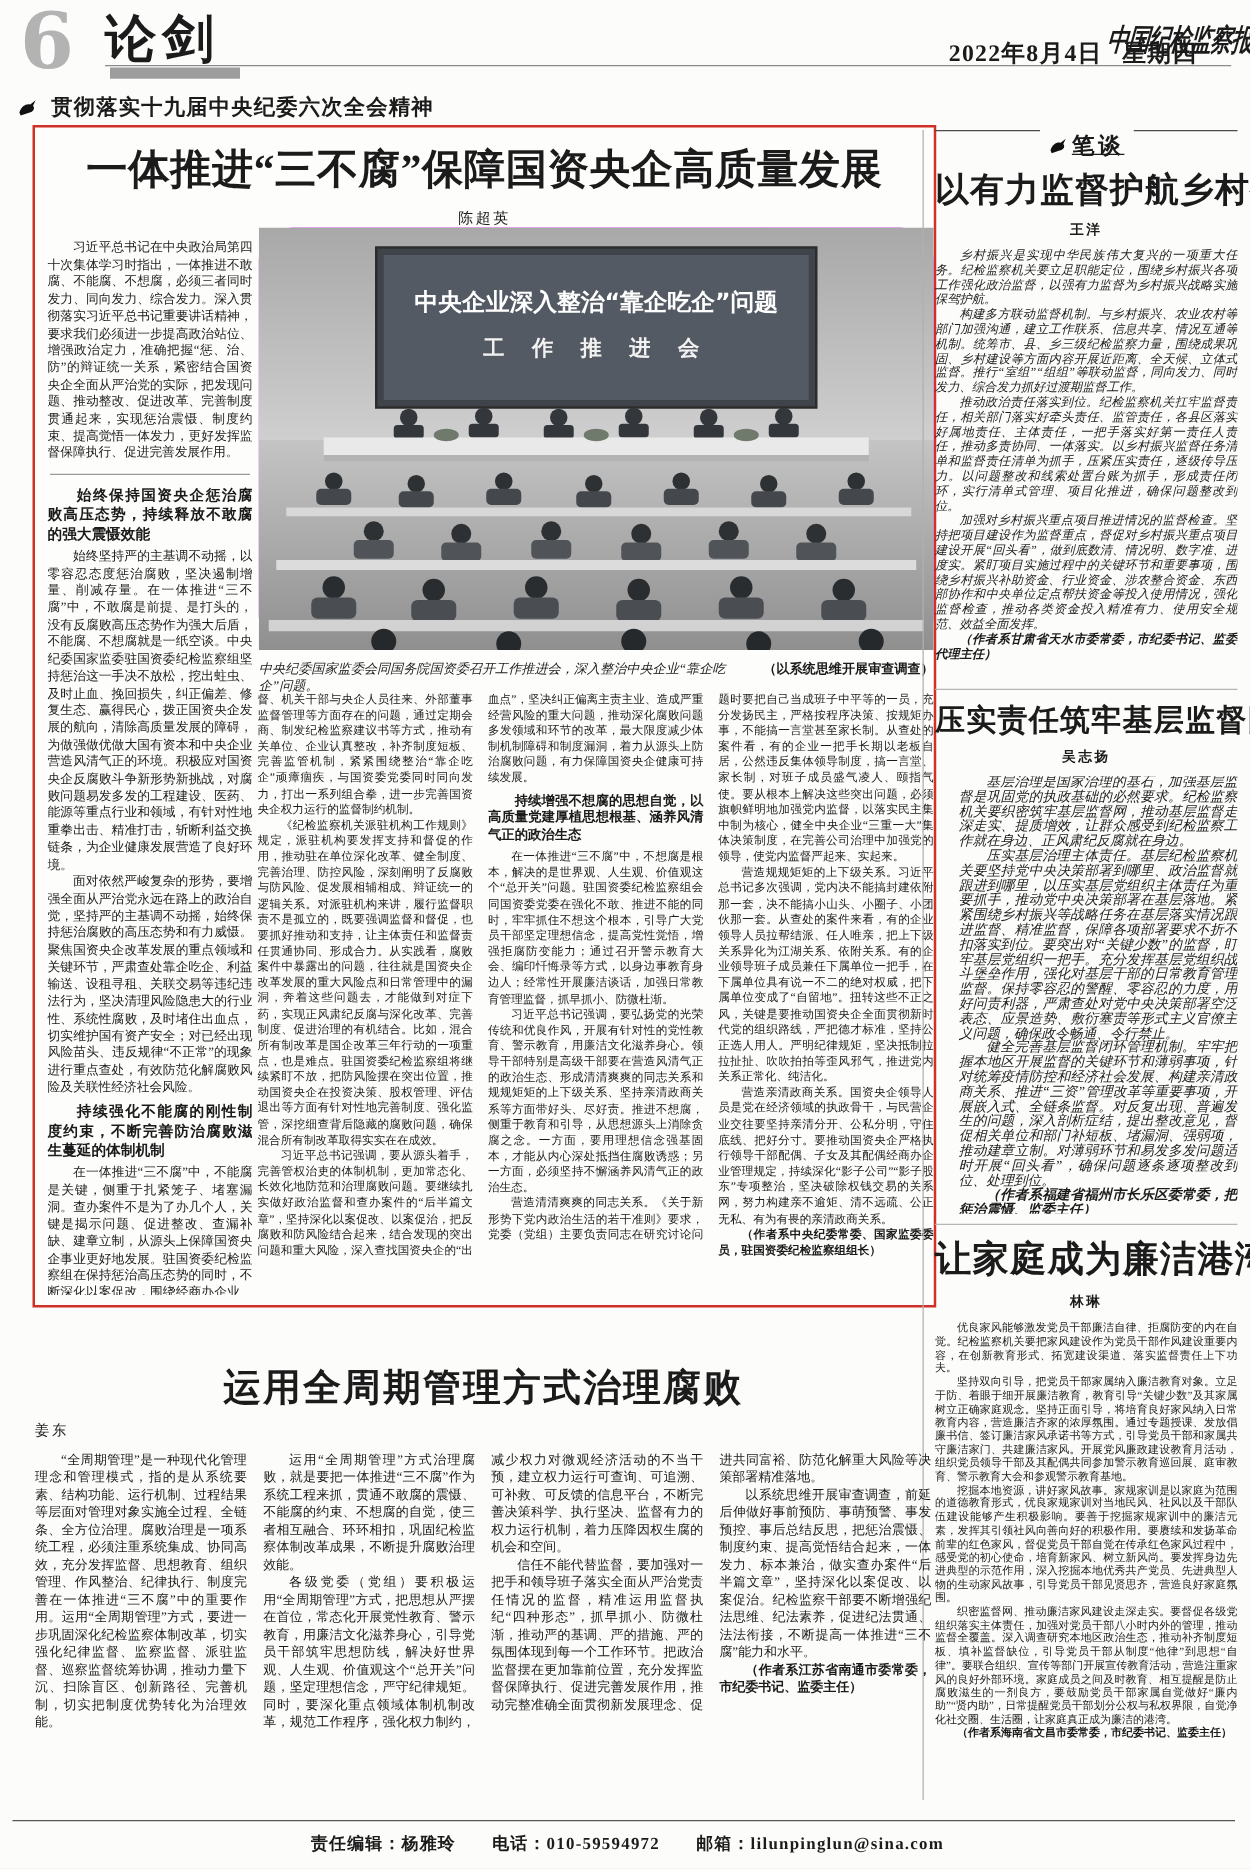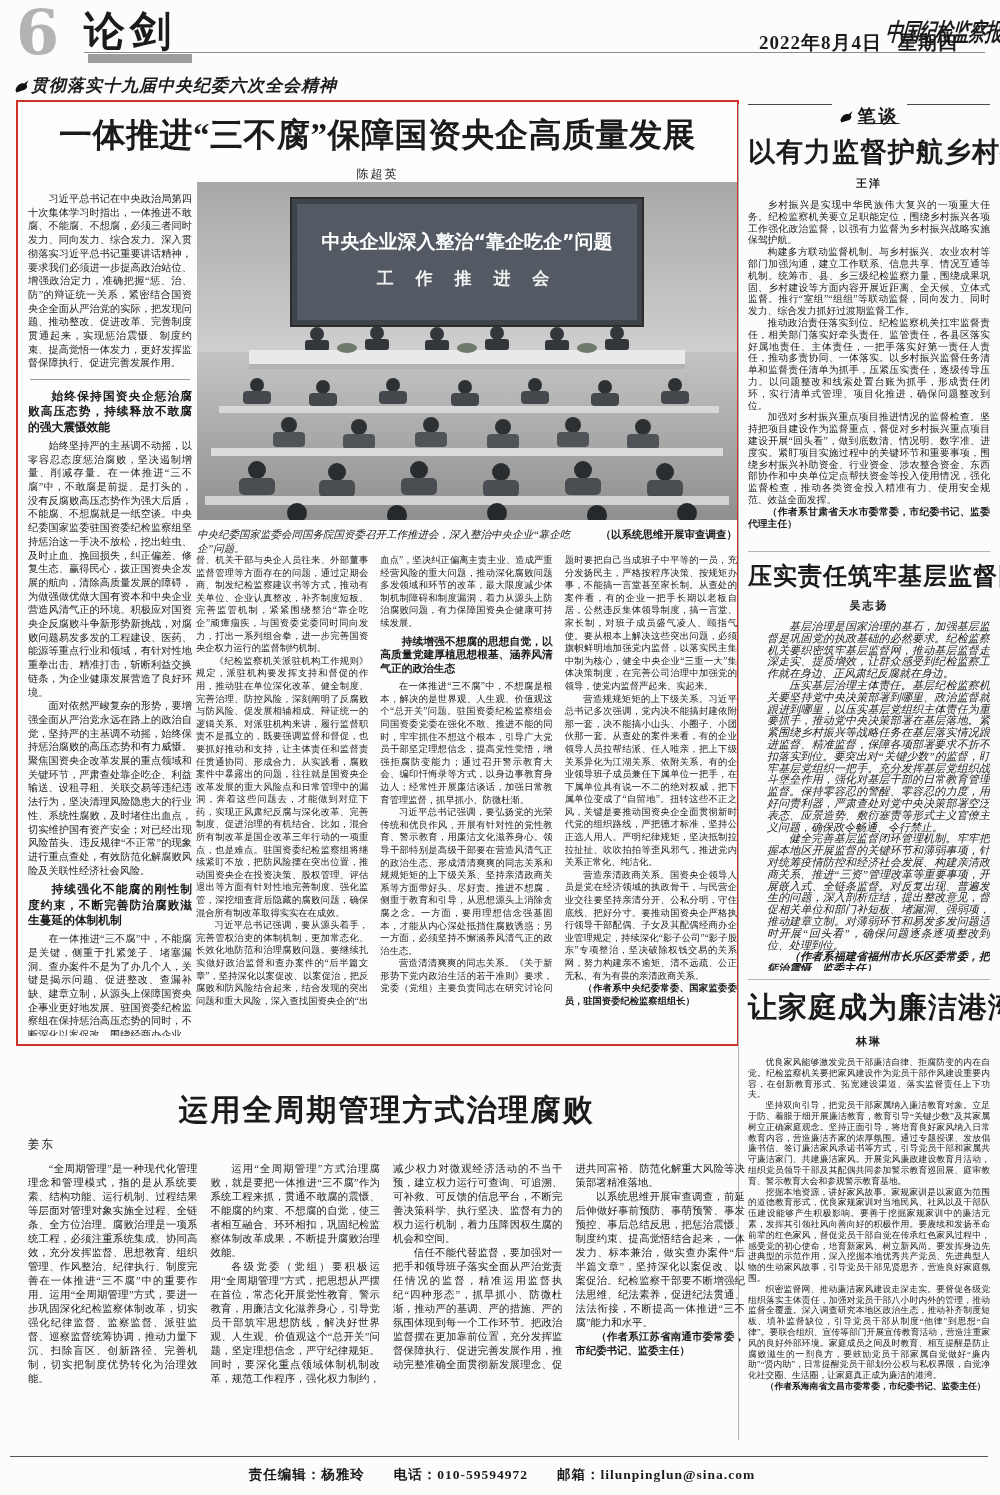--- a/index.html
+++ b/index.html
@@ -12,25 +12,25 @@
   
   .page-num { position:absolute; left:16px; top:2px; font-size:62px; line-height:1;
     color:#b3b3b3; font-weight:bold; font-family:"DejaVu Serif",serif; }
   .section-title { position:absolute; left:84px; top:4px; font-size:41px; font-weight:bold; letter-spacing:5px; }
   .header-rule { position:absolute; left:84px; top:52px; width:901px; height:1px; background:#8b8b8b; }
   .header-block { position:absolute; left:88px; top:54px; width:104px; height:9px; background:#9d9d9d; }
   .date-line { position:absolute; left:748px; top:30px; font-size:19px; font-weight:bold; letter-spacing:1px; white-space:nowrap;margin-left:11px; }
   .masthead { position:absolute; left:886px; top:16px; font-size:24px; font-weight:bold; font-style:italic;
     white-space:nowrap; transform:scaleX(0.72) skewX(-8deg); transform-origin:left center; letter-spacing:-1px; }
   
-  .kicker { position:absolute; left:14px; top:74px; display:flex; align-items:center; gap:1px;font-style:italic; }
+  .kicker { position:absolute; left:14px; top:74px; display:flex; align-items:center; gap:11px; }
   .kicker svg { width:16px; height:16px; }
   .kicker-text { font-size:17px; font-weight:bold; letter-spacing:1px; }
   
-  .main-box { position:absolute; left:16px; top:100px; width:723px; height:946px;
+  .main-box { position:absolute; left:26px; top:100px; width:723px; height:946px;
     border:2px solid #cf3128; background:#fdfdfb; }
   .main-headline { position:absolute; left:0; right:0; top:11px; text-align:center;
     font-size:33px; font-weight:900; letter-spacing:0.5px; white-space:nowrap; }
   .main-byline { position:absolute; left:0; right:0; top:64px; text-align:center; font-size:12px; letter-spacing:2px; }
   .intro-col { position:absolute; left:10px; top:90px; width:164px; height:844px; overflow:hidden;
     font-size:10.2px; line-height:13.7px; text-align:justify; }
   .photo-wrap { position:absolute; left:179px; top:80px; width:540px; height:338px; background:#d946ef;border-radius:27px; }
   .photo-wrap svg { display:block; width:100%; height:100%; }
   .photo-caption { position:absolute; left:179px; top:426px; width:540px; display:flex;
     justify-content:space-between; font-size:10.5px; font-style:italic; }
@@ -48,21 +48,21 @@
   .right-col { position:absolute; left:748px; top:104px; width:242px; }
   .bitan { display:flex; align-items:flex-start; gap:7px; height:18px;text-decoration:underline; }
   .bitan .bline { flex:1; height:1px; background:#4a4a4a; }
   .bitan .btxt { font-size:18px; font-weight:bold; letter-spacing:3px; display:flex; align-items:center; gap:4px; }
   .bitan svg { width:15px; height:15px; }
   .r-title-1 { margin-top:12px; text-align:center; font-size:27px; font-weight:900; letter-spacing:1px; white-space:nowrap; }
   .r-title-2 { margin-top:8px; text-align:center; font-size:24px; font-weight:900; letter-spacing:1px; white-space:nowrap; }
   .r-title-3 { margin-top:8px; text-align:center; font-size:29px; font-weight:900; letter-spacing:1px; white-space:nowrap; }
   .r-byline { margin-top:6px; text-align:center; font-size:11px; font-weight:bold; letter-spacing:2px; }
   .r-body { margin-top:8px; text-align:justify; overflow:hidden; }
-  .r-body-kai { font-size:9.8px; line-height:11.8px; height:344px; }
+  .r-body-kai { font-style:italic; font-size:9.8px; line-height:11.8px; height:344px; }
   .r-body-kai2 { font-style:italic; font-size:11px; line-height:11.8px; height:350px;margin-left:19px; }
   .r-body-song { font-size:8.8px; line-height:10.8px; height:372px; }
   .r-divider { height:1px; background:#b5b5b5; margin-top:8px; }
   
   .bottom-article { position:absolute; left:28px; top:1090px; width:717px; }
   .b-title { text-align:center; font-size:30px; font-weight:900; letter-spacing:2px; white-space:nowrap; }
   .b-byline { margin-top:6px; text-align:left; font-size:11.5px; letter-spacing:2px;font-family:Liberation Serif, serif; }
   .b-body { margin-top:10px; height:292px; overflow:hidden; column-count:4; column-gap:13px;
     font-size:10.4px; line-height:14px; text-align:justify; }
   

